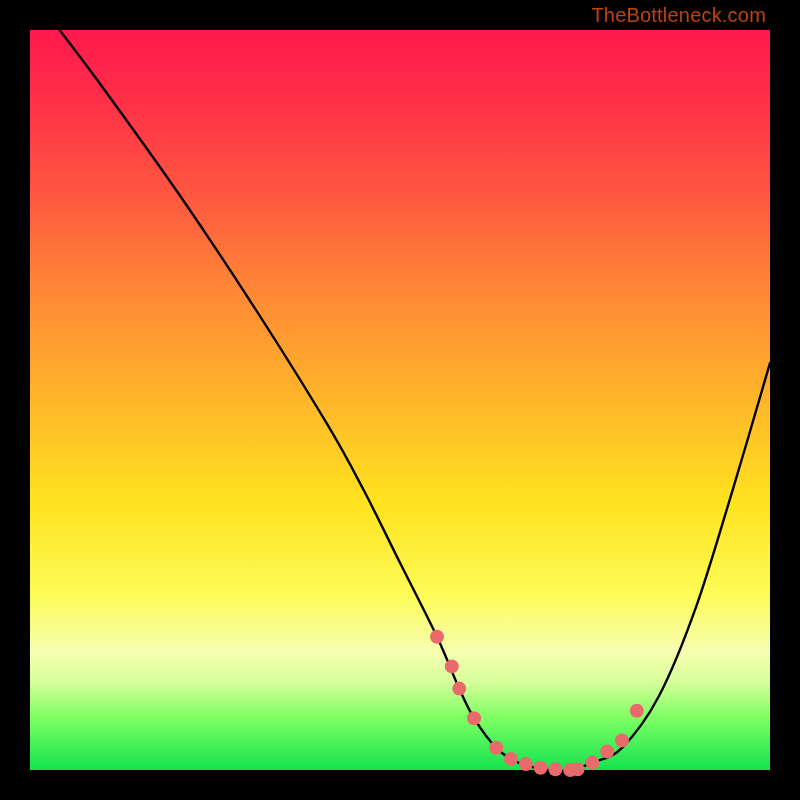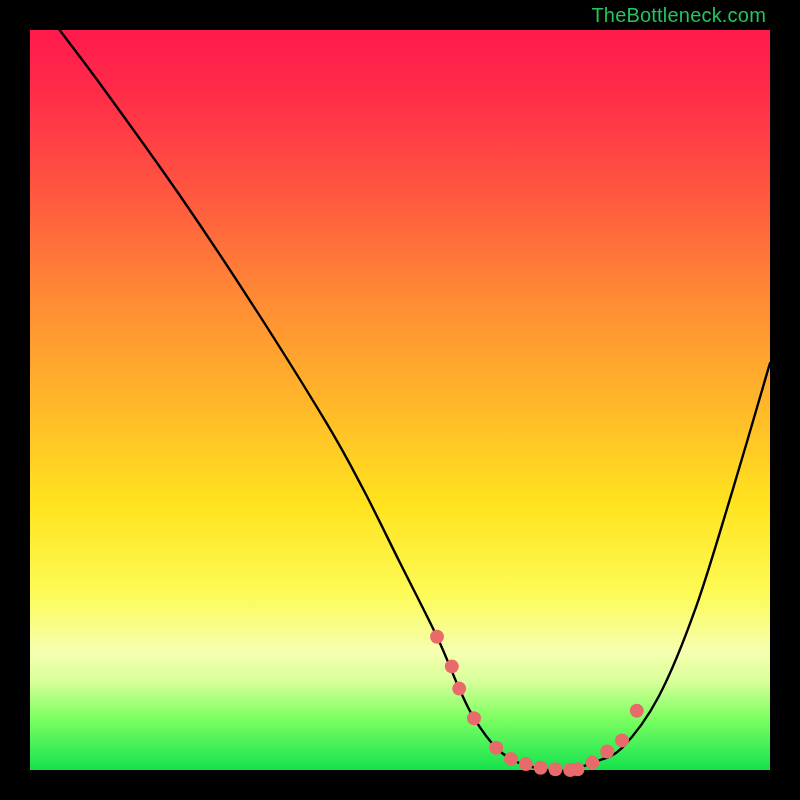--- a/index.html
+++ b/index.html
@@ -35,21 +35,21 @@
       #f6ffb0 84%,
       #d8ff9a 88%,
       #7dff62 93%,
       #14e24e 100%
     );
   }
   .watermark {
     position: absolute;
     top: 4px;
     right: 34px;
-    color: #22c55e;
+    color: #c2410c;
     font-size: 20px;
     font-weight: 500;
     letter-spacing: 0.2px;
     user-select: none;
   }
   svg.curve {
     position: absolute;
     left: 0;
     top: 0;
     width: 740px;

